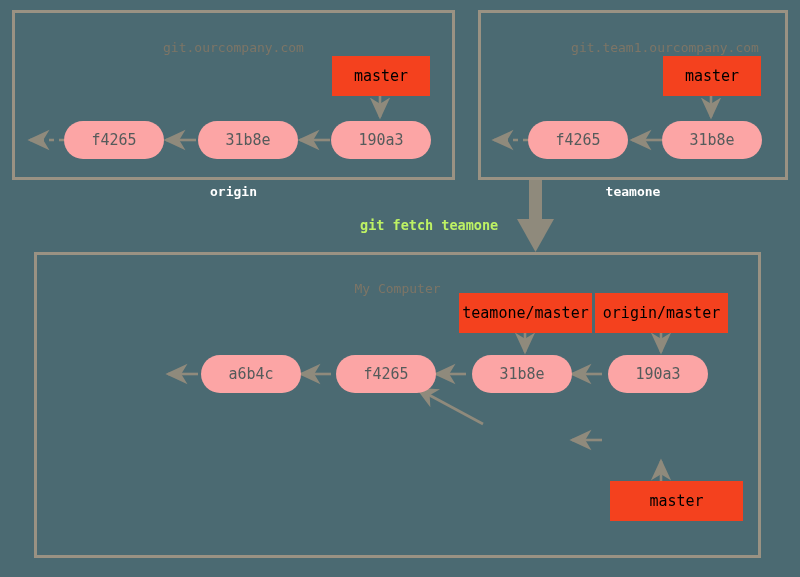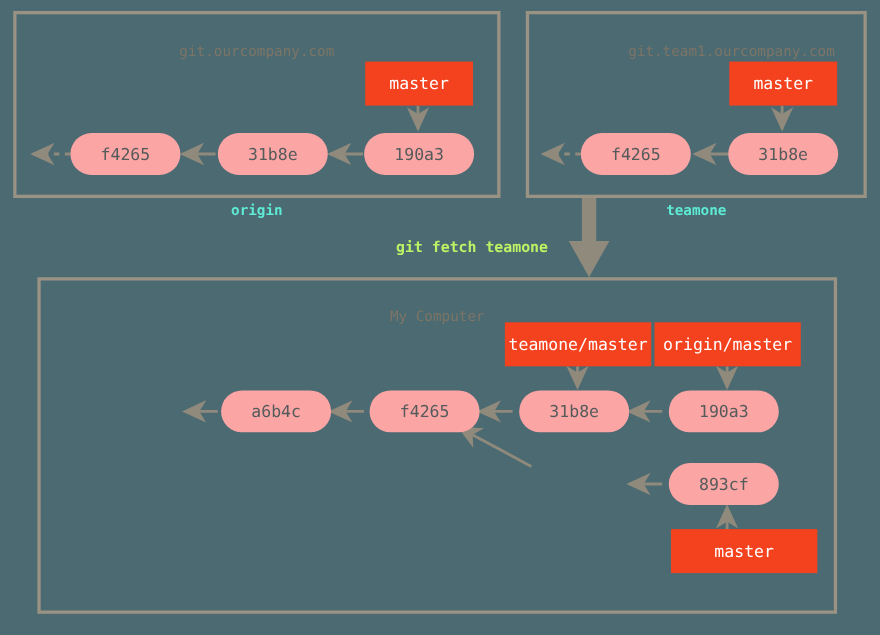--- a/index.html
+++ b/index.html
@@ -33,21 +33,21 @@
     color: #7d7566;
     font-size: 13px;
     font-family: "DejaVu Sans Mono", "Liberation Mono", monospace;
     letter-spacing: 0px;
     white-space: nowrap;
     text-align: center;
     margin-top: 20px;
   }
   .repo-caption {
     position: absolute;
-    color: #5eead4;
+    color: #ffffff;
     font-size: 13px;
     font-weight: bold;
     font-family: "DejaVu Sans Mono", "Liberation Mono", monospace;
     white-space: nowrap;
     text-align: center;
   }
   .commit {
     position: absolute;
     background: #fca5a5;
     border-radius: 19px;
@@ -55,21 +55,21 @@
     font-size: 15px;
     font-family: "DejaVu Sans Mono", "Liberation Mono", monospace;
     display: flex;
     align-items: center;
     justify-content: center;
     box-sizing: border-box;
   }
   .branch {
     position: absolute;
     background: #f4411e;
-    color: #ffffff;
+    color: #000000;
     font-size: 15px;
     font-family: "DejaVu Sans Mono", "Liberation Mono", monospace;
     display: flex;
     align-items: center;
     justify-content: center;
     box-sizing: border-box;
   }
   .cmd-label {
     position: absolute;
     color: #bef264;
@@ -142,19 +142,18 @@
   <div class="cmd-label" style="left:360px; top:217px;">git fetch teamone</div>
 
   <div class="repo-box" style="left:34px; top:252px; width:727px; height:306px;"></div>
   <div class="repo-title" style="left:34px; top:261px; width:727px;">My Computer</div>
 
   <div class="commit" style="left:201px; top:355px; width:100px; height:38px;">a6b4c</div>
   <div class="commit" style="left:336px; top:355px; width:100px; height:38px;">f4265</div>
   <div class="commit" style="left:472px; top:355px; width:100px; height:38px;">31b8e</div>
   <div class="commit" style="left:608px; top:355px; width:100px; height:38px;">190a3</div>
 
-  <div class="commit" style="left:608px; top:421px; width:100px; height:38px;">893cf</div>
 
   <div class="branch" style="left:595px; top:293px; width:133px; height:40px;">origin/master</div>
   <div class="branch" style="left:459px; top:293px; width:133px; height:40px;">teamone/master</div>
   <div class="branch" style="left:610px; top:481px; width:133px; height:40px;">master</div>
 
 </div>
 
 </body></html>

